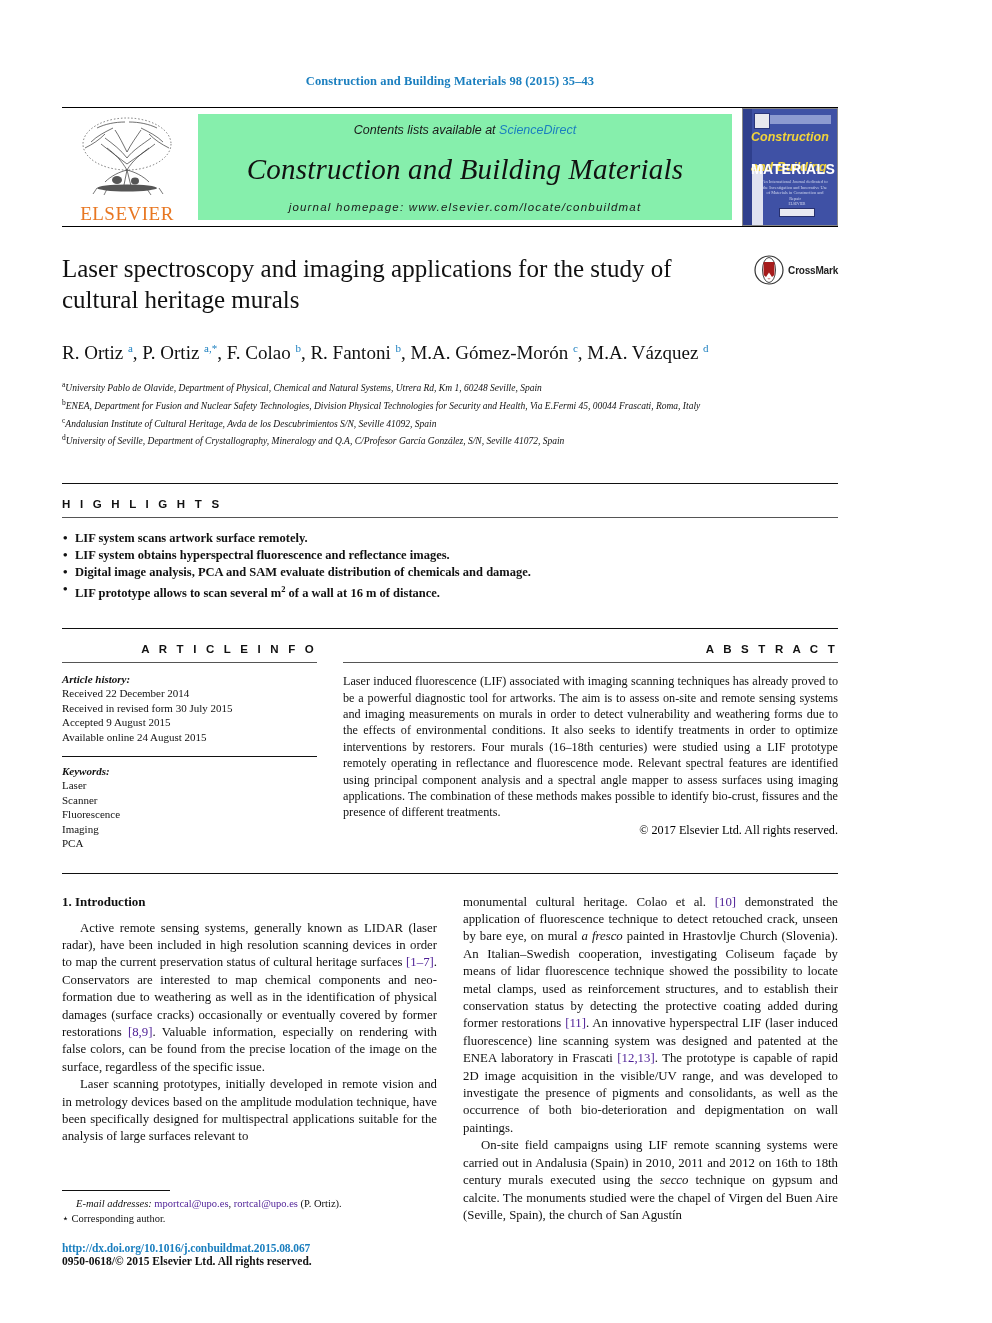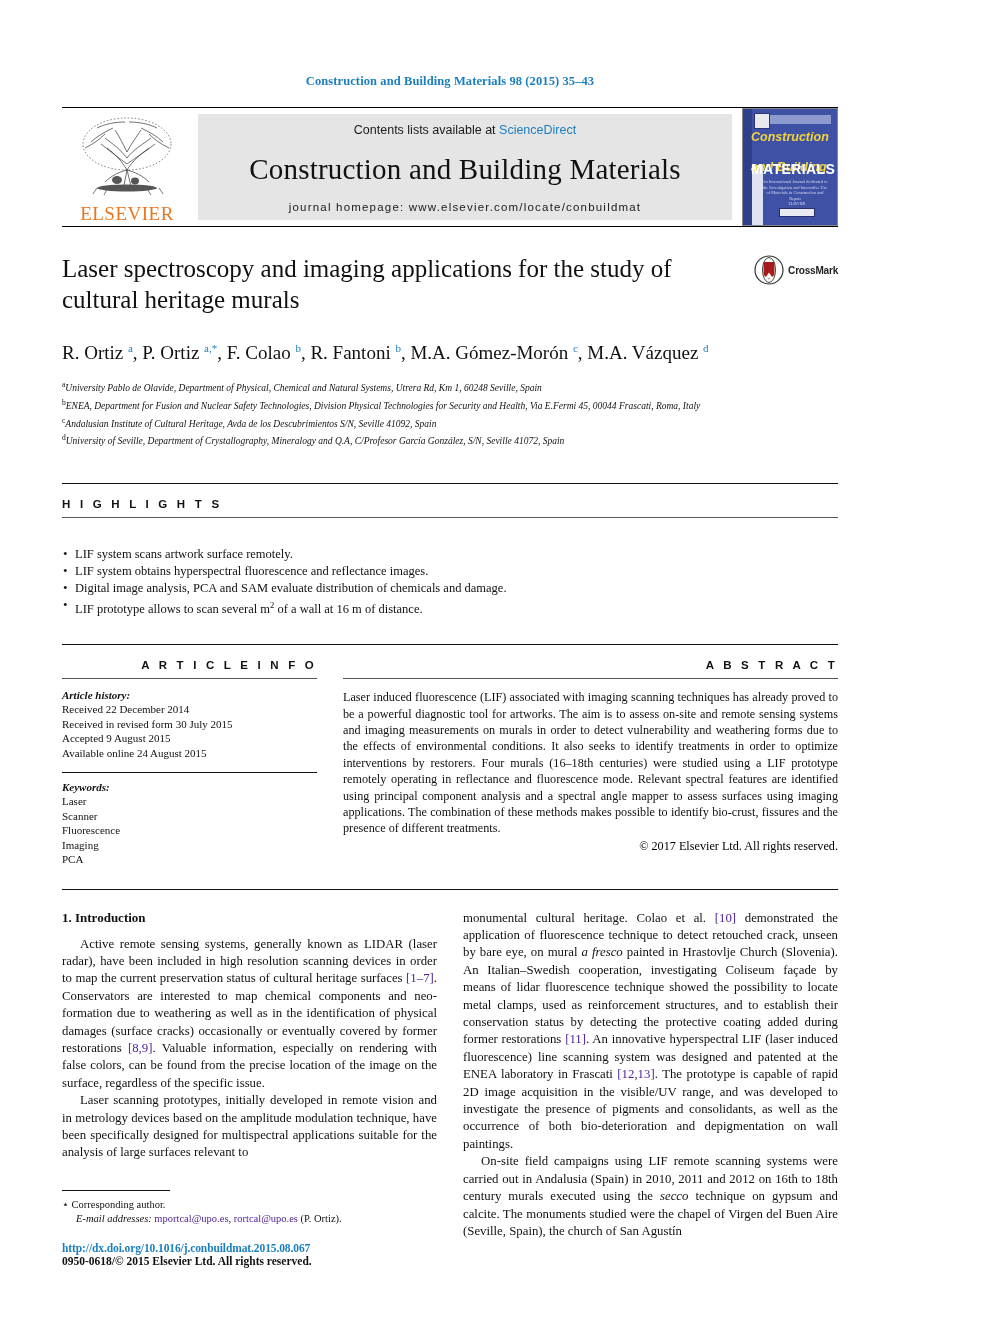--- a/index.html
+++ b/index.html
@@ -56,28 +56,29 @@
   .elsevier-word {
     font-family: "Liberation Serif", serif;
     font-size: 19px;
     letter-spacing: 0.5px;
     color: #e87722;
     font-weight: normal;
     margin-top: 1px;
   }
   .journal-band {
     flex: 1 1 auto;
-    background: #e5e5e5;
+    background: #86efac;
     margin: 6px 10px 6px 6px;
     display: flex;
     flex-direction: column;
     align-items: center;
     justify-content: space-between;
     padding: 9px 0 7px 0;
     box-sizing: border-box;
+    font-style: italic;
   }
   .contents-line {
     font-size: 12.5px;
     font-family: "Liberation Sans", sans-serif;
     color: #1a1a1a;
   }
   .contents-line .sd { color: #1b7fbf; }
   .journal-title {
     font-size: 29px;
     font-family: "Liberation Serif", serif;
@@ -190,21 +191,21 @@
     font-size: 11.5px;
     font-weight: bold;
     letter-spacing: 3.2px;
     color: #111;
   }
   .hr-thin { border-top: 1px solid #555; margin: 7px 0 0 0; }
 
   
   .highlights-wrap { margin-top: 34px; }
   .hl-rule-top { border-top: 1.4px solid #111; }
-  .hl-list { margin: 28px 0 0 0; padding: 0; list-style: none; }
+  .hl-list { margin: 12px 0 0 0; padding: 0; list-style: none; font-weight: bold; }
   .hl-list li {
     font-size: 12.5px;
     line-height: 17px;
     padding-left: 13px;
     position: relative;
     color:#111;
   }
   .hl-list li:before {
     content: "\2022";
     position: absolute; left: 1px; top: -1px;
@@ -428,27 +429,27 @@
       <p class="body-text">Laser scanning prototypes, initially developed in remote vision and in metrology devices based on the amplitude modulation technique, have been specifically designed for multispectral applications suitable for the analysis of large surfaces relevant to</p>
     </div>
     <div class="col">
       <p class="body-text cont">monumental cultural heritage. Colao et al. <span class="ref">[10]</span> demonstrated the application of fluorescence technique to detect retouched crack, unseen by bare eye, on mural <span class="ital">a fresco</span> painted in Hrastovlje Church (Slovenia). An Italian–Swedish cooperation, investigating Coliseum façade by means of lidar fluorescence technique showed the possibility to locate metal clamps, used as reinforcement structures, and to establish their conservation status by detecting the protective coating added during former restorations <span class="ref">[11]</span>. An innovative hyperspectral LIF (laser induced fluorescence) line scanning system was designed and patented at the ENEA laboratory in Frascati <span class="ref">[12,13]</span>. The prototype is capable of rapid 2D image acquisition in the visible/UV range, and was developed to investigate the presence of pigments and consolidants, as well as the occurrence of both bio-deterioration and depigmentation on wall paintings.</p>
       <p class="body-text">On-site field campaigns using LIF remote scanning systems were carried out in Andalusia (Spain) in 2010, 2011 and 2012 on 16th to 18th century murals executed using the <span class="ital">secco</span> technique on gypsum and calcite. The monuments studied were the chapel of Virgen del Buen Aire (Seville, Spain), the church of San Agustín</p>
     </div>
   </div>
 
   <div class="footnote-area">
     <div class="fn-rule"></div>
+    <div class="fn-line" style="padding-left:14px">
+      <span class="fn-email-label">E-mail addresses:</span>
+      <span class="ref">mportcal@upo.es</span><span>, </span><span class="ref">rortcal@upo.es</span><span> (P. Ortiz).</span>
+    </div>
     <div class="fn-line">
       <span class="star">⋆</span>
       <span>Corresponding author.</span>
     </div>
-    <div class="fn-line" style="padding-left:14px">
-      <span class="fn-email-label">E-mail addresses:</span>
-      <span class="ref">mportcal@upo.es</span><span>, </span><span class="ref">rortcal@upo.es</span><span> (P. Ortiz).</span>
-    </div>
     <div class="doi-block">
       <div class="doi-line">http://dx.doi.org/10.1016/j.conbuildmat.2015.08.067</div>
       <div class="issn-line">0950-0618/© 2015 Elsevier Ltd. All rights reserved.</div>
     </div>
   </div>
 
 </div>
 
 </body></html>

